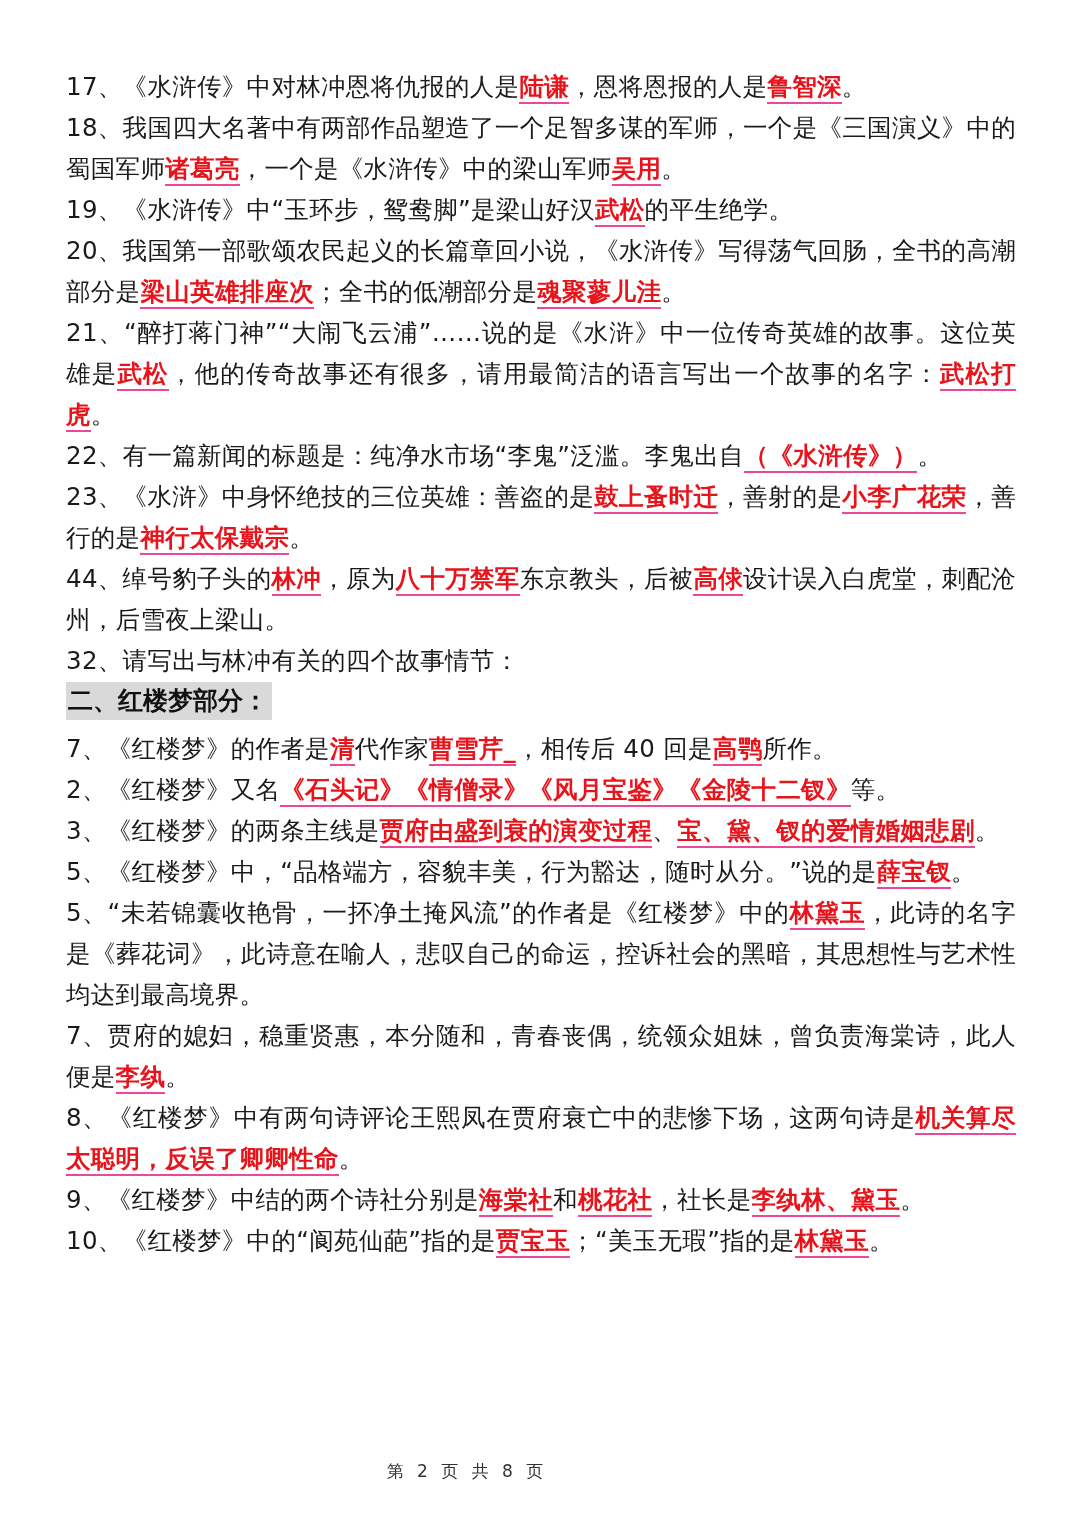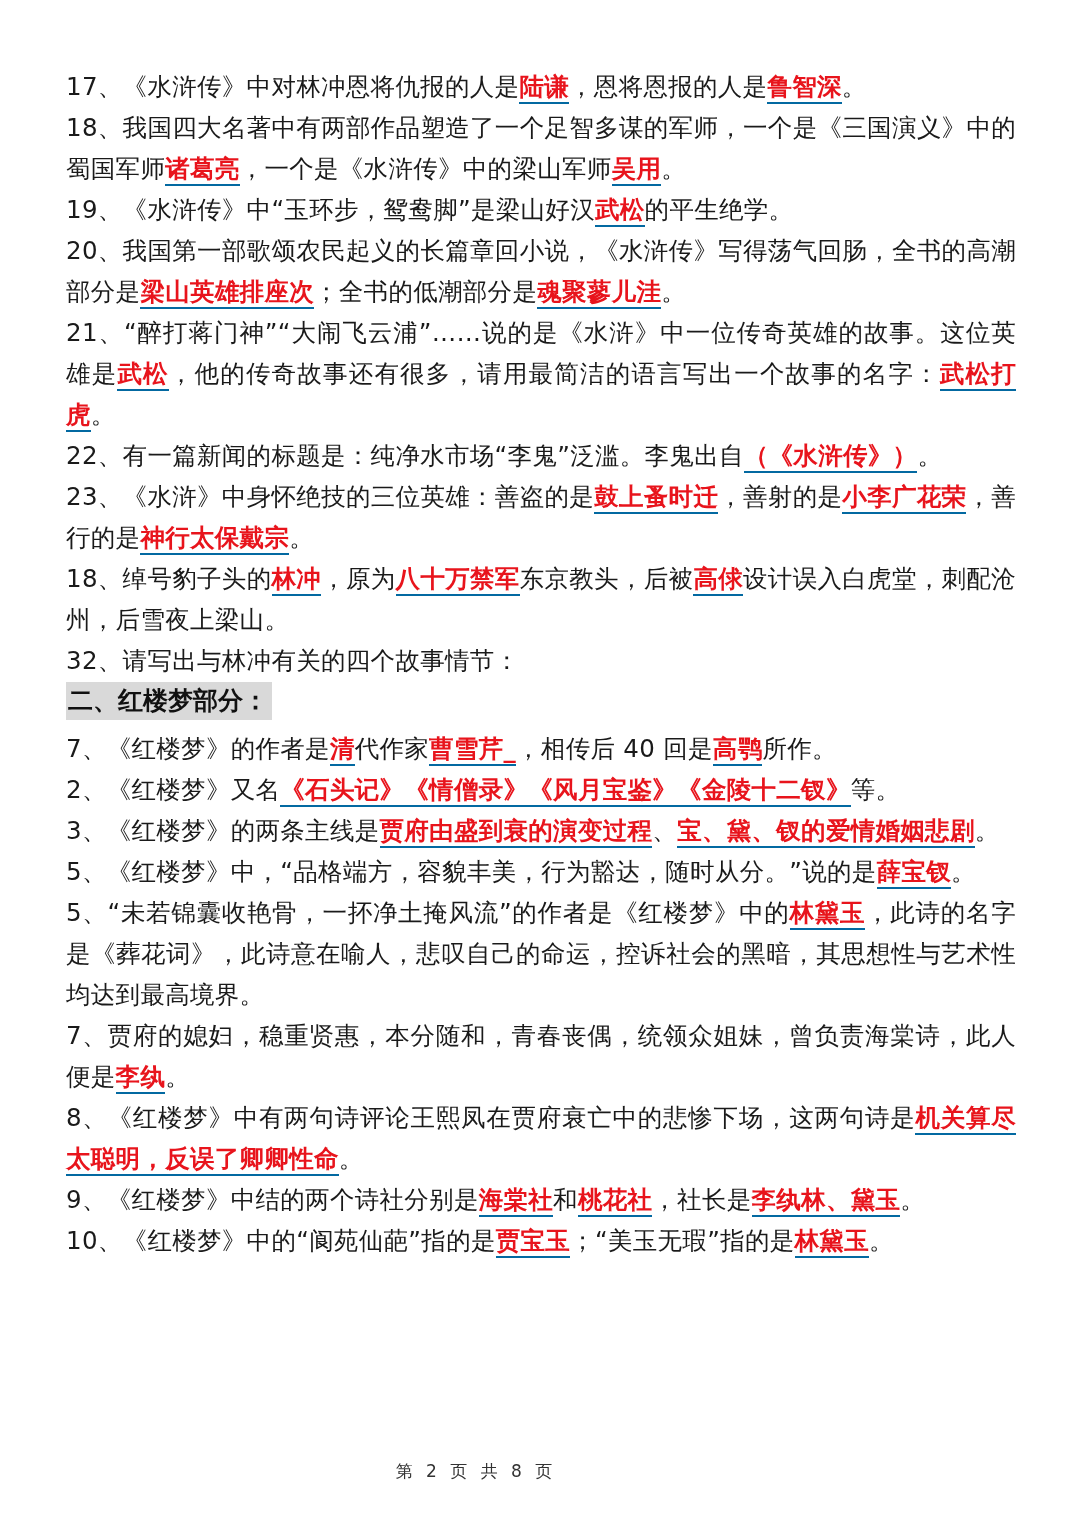--- a/index.html
+++ b/index.html
@@ -25,58 +25,58 @@
     font-size: 24.5px;
     line-height: 41px;
     margin: 0;
     letter-spacing: 0.3px;
     text-align: justify;
   }
   .ans {
     color: #e8141c;
     font-family: "DejaVu Serif", "Liberation Serif", serif;
     font-weight: bold;
-    border-bottom: 2px solid #0369a1;
+    border-bottom: 2px solid #ec4899;
     padding-bottom: 1px;
     margin-top: 31px;
   }
   .section-title {
     display: inline-block;
     background: #d9d9d9;
     font-size: 25px;
     font-weight: bold;
     line-height: 38px;
     padding: 0 4px 0 2px;
     margin: 1px 0 8px 0;
     color: #111;
   }
   .footer {
     position: absolute;
     top: 1460px;
-    left: 12px;
+    left: 3px;
     width: 928px;
     text-align: center;
     font-size: 17px;
     color: #333;
     letter-spacing: 4px;
   }
 </style>
 </head>
 <body>
 
 <div class="page">
   <div id="part1">
       <p class="para"><span>17、《水浒传》中对林冲恩将仇报的人是</span><span class="ans">陆谦</span><span>，恩将恩报的人是</span><span class="ans">鲁智深</span><span>。</span></p>
       <p class="para"><span>18、我国四大名著中有两部作品塑造了一个足智多谋的军师，一个是《三国演义》中的蜀国军师</span><span class="ans">诸葛亮</span><span>，一个是《水浒传》中的梁山军师</span><span class="ans">吴用</span><span>。</span></p>
       <p class="para"><span>19、《水浒传》中“玉环步，鸳鸯脚”是梁山好汉</span><span class="ans">武松</span><span>的平生绝学。</span></p>
       <p class="para"><span>20、我国第一部歌颂农民起义的长篇章回小说，《水浒传》写得荡气回肠，全书的高潮部分是</span><span class="ans">梁山英雄排座次</span><span>；全书的低潮部分是</span><span class="ans">魂聚蓼儿洼</span><span>。</span></p>
       <p class="para"><span>21、“醉打蒋门神”“大闹飞云浦”……说的是《水浒》中一位传奇英雄的故事。这位英雄是</span><span class="ans">武松</span><span>，他的传奇故事还有很多，请用最简洁的语言写出一个故事的名字：</span><span class="ans">武松打虎</span><span>。</span></p>
       <p class="para"><span>22、有一篇新闻的标题是：纯净水市场“李鬼”泛滥。李鬼出自</span><span class="ans">（《水浒传》）</span><span>。</span></p>
       <p class="para"><span>23、《水浒》中身怀绝技的三位英雄：善盗的是</span><span class="ans">鼓上蚤时迁</span><span>，善射的是</span><span class="ans">小李广花荣</span><span>，善行的是</span><span class="ans">神行太保戴宗</span><span>。</span></p>
-      <p class="para"><span>18、绰号豹子头的</span><span class="ans">林冲</span><span>，原为</span><span class="ans">八十万禁军</span><span>东京教头，后被</span><span class="ans">高俅</span><span>设计误入白虎堂，刺配沧州，后雪夜上梁山。</span></p>
+      <p class="para"><span>44、绰号豹子头的</span><span class="ans">林冲</span><span>，原为</span><span class="ans">八十万禁军</span><span>东京教头，后被</span><span class="ans">高俅</span><span>设计误入白虎堂，刺配沧州，后雪夜上梁山。</span></p>
       <p class="para"><span>32、请写出与林冲有关的四个故事情节：</span></p>
     </div>
   <div class="section-title">二、红楼梦部分：</div>
   <div id="part2">
       <p class="para"><span>7、《红楼梦》的作者是</span><span class="ans">清</span><span>代作家</span><span class="ans">曹雪芹_</span><span>，相传后 40 回是</span><span class="ans">高鹗</span><span>所作。</span></p>
       <p class="para"><span>2、《红楼梦》又名</span><span class="ans">《石头记》《情僧录》《风月宝鉴》《金陵十二钗》</span><span>等。</span></p>
       <p class="para"><span>3、《红楼梦》的两条主线是</span><span class="ans">贾府由盛到衰的演变过程</span><span>、</span><span class="ans">宝、黛、钗的爱情婚姻悲剧</span><span>。</span></p>
       <p class="para"><span>5、《红楼梦》中，“品格端方，容貌丰美，行为豁达，随时从分。”说的是</span><span class="ans">薛宝钗</span><span>。</span></p>
       <p class="para"><span>5、“未若锦囊收艳骨，一抔净土掩风流”的作者是《红楼梦》中的</span><span class="ans">林黛玉</span><span>，此诗的名字是《葬花词》，此诗意在喻人，悲叹自己的命运，控诉社会的黑暗，其思想性与艺术性均达到最高境界。</span></p>
       <p class="para"><span>7、贾府的媳妇，稳重贤惠，本分随和，青春丧偶，统领众姐妹，曾负责海棠诗，此人便是</span><span class="ans">李纨</span><span>。</span></p>

